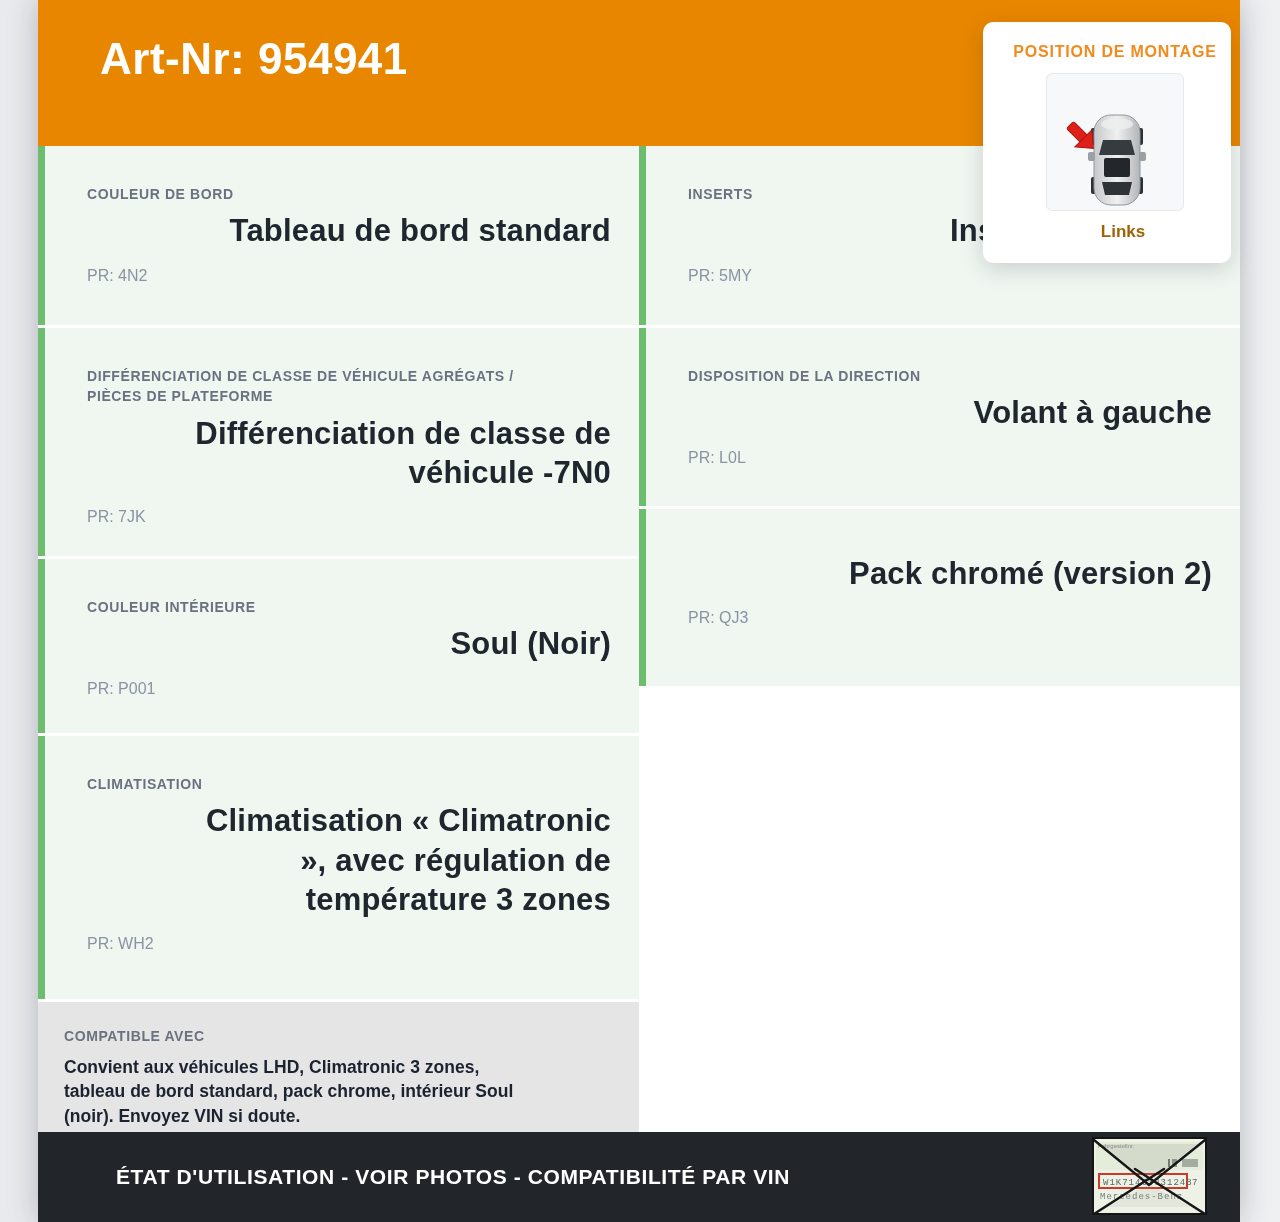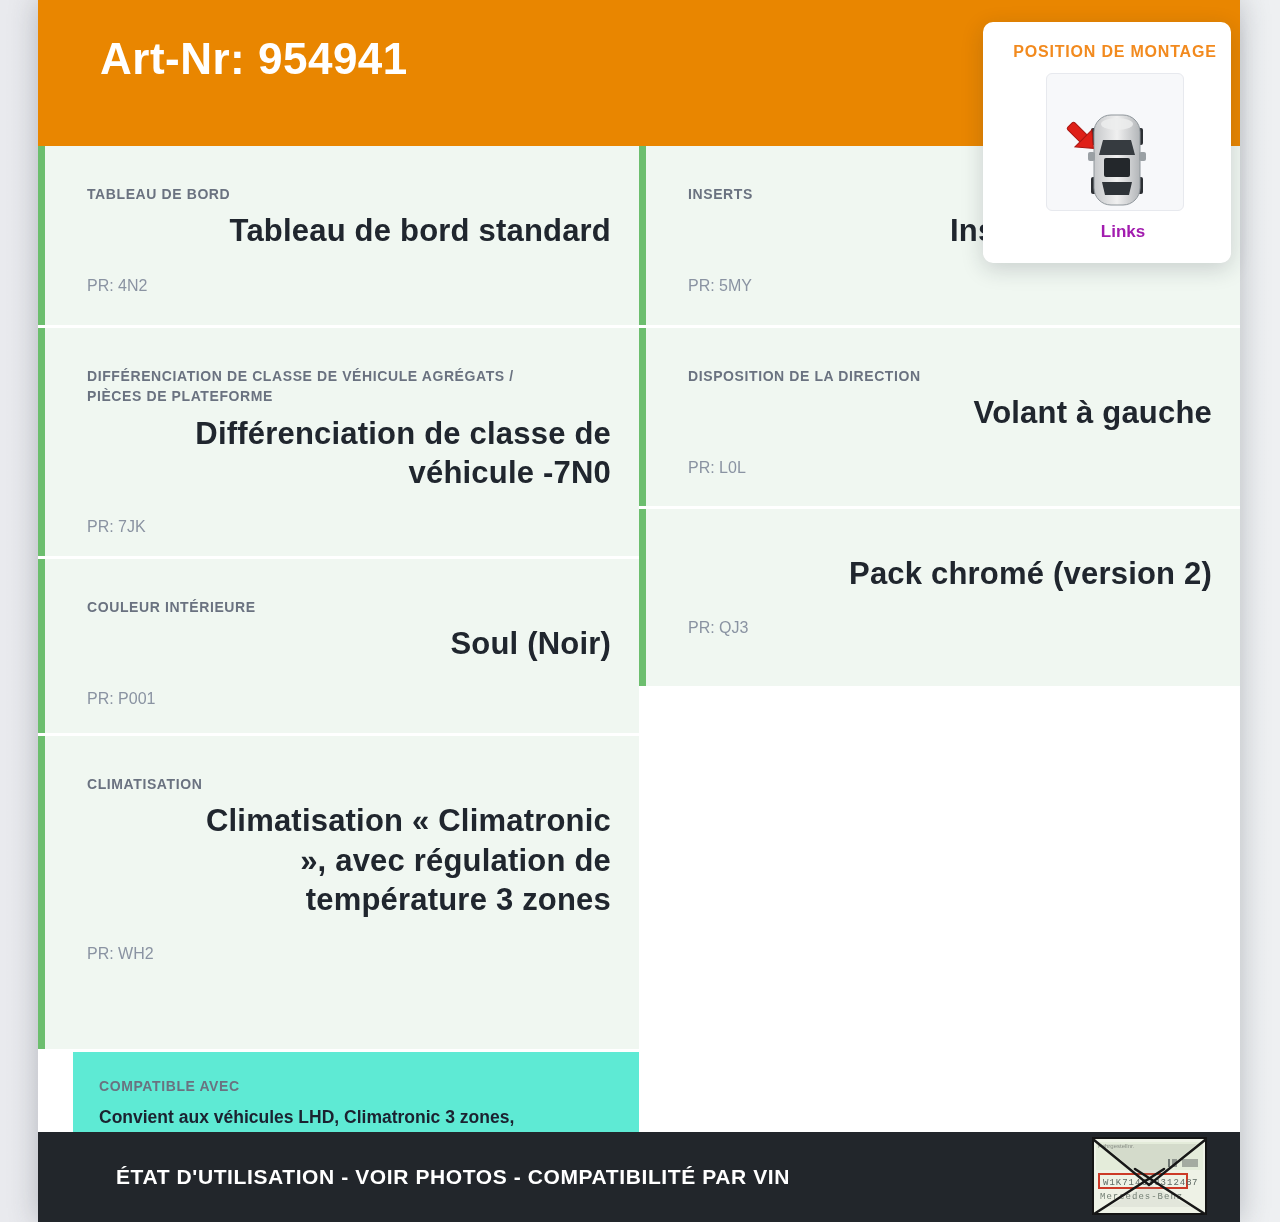--- a/index.html
+++ b/index.html
@@ -24,85 +24,85 @@
     color:#ffffff;letter-spacing:.5px;
   }
   .content{position:relative;height:1014px;background:#ffffff;}
   .col{position:absolute;top:0;width:601px;}
   .col-left{left:0;}
   .col-right{left:601px;}
   .card{
     background:var(--card_bg);border-left:7px solid var(--accent_green);
     margin-bottom:3px;padding:38px 28px 0 42px;
   }
-  .card.plain{background:#5eead4;border-left:none;padding:24px 28px 0 26px;margin-bottom:0;margin-left:35px;}
+  .card.plain{background:#e5e5e5;border-left:none;padding:24px 28px 0 26px;margin-bottom:0;}
   .card-label{
     font-size:14px;font-weight:bold;color:var(--label_gray);
     letter-spacing:.6px;line-height:1.45;white-space:pre-line;max-width:520px;
   }
   .card-value{
     margin:7px 0 0;font-size:31px;font-weight:bold;color:var(--heading_dark);
     line-height:1.27;letter-spacing:.2px;white-space:pre-line;text-align:right;
   }
-  .card-pr{margin-top:26px;font-size:16px;color:var(--pr_gray);}
+  .card-pr{margin-top:16px;font-size:16px;color:var(--pr_gray);}
   .compat-text{
     margin-top:9px;font-size:17.5px;font-weight:bold;color:#1B2230;
     line-height:1.38;white-space:pre-line;
   }
   .position-card{
     position:absolute;left:945px;top:22px;width:248px;height:241px;z-index:5;
     background:#ffffff;border-radius:10px;box-shadow:0 6px 22px rgba(30,35,50,.18);
     text-align:center;
     padding-left:16px;
   }
   .position-title{margin-top:21px;font-size:16px;font-weight:bold;
     color:var(--position_orange);letter-spacing:.8px;}
   .position-box{
     width:138px;height:138px;margin:12px auto 0;background:#f7f8fa;
     border:1px solid #e7e9ee;border-radius:6px;position:relative;overflow:hidden;
   }
   .position-box svg{position:absolute;left:0;top:0;}
-  .position-caption{margin-top:11px;font-size:17px;font-weight:bold;color:#a21caf;margin-left:16px;}
+  .position-caption{margin-top:11px;font-size:17px;font-weight:bold;color:#a16207;margin-left:16px;}
   .footer{position:absolute;left:0;top:1132px;width:1202px;height:90px;background:var(--footer_bg);}
   .footer-text{
     line-height:90px;padding-left:78px;font-size:21px;font-weight:bold;
     color:#ffffff;letter-spacing:.6px;white-space:nowrap;
   }
   .vin-thumb{position:absolute;right:33px;top:5px;width:115px;height:78px;}
 </style>
 </head>
 <body>
 
 <div class="container">
 
   <div class="header">
     <h1>Art-Nr: 954941</h1>
   </div>
 
   <div class="content">
 
     <div class="col col-left">
       <section class="card" style="height:179px">
-        <div class="card-label">TABLEAU DE BORD</div>
+        <div class="card-label">COULEUR DE BORD</div>
         <h2 class="card-value">Tableau de bord standard</h2>
         <div class="card-pr">PR: 4N2</div>
       </section>
       <section class="card" style="height:228px">
         <div class="card-label">DIFFÉRENCIATION DE CLASSE DE VÉHICULE AGRÉGATS /
 PIÈCES DE PLATEFORME</div>
         <h2 class="card-value">Différenciation de classe de
 véhicule -7N0</h2>
         <div class="card-pr">PR: 7JK</div>
       </section>
       <section class="card" style="height:174px">
         <div class="card-label">COULEUR INTÉRIEURE</div>
         <h2 class="card-value">Soul (Noir)</h2>
         <div class="card-pr">PR: P001</div>
       </section>
-      <section class="card" style="height:313px">
+      <section class="card" style="height:263px">
         <div class="card-label">CLIMATISATION</div>
         <h2 class="card-value">Climatisation « Climatronic
 », avec régulation de
 température 3 zones</h2>
         <div class="card-pr">PR: WH2</div>
       </section>
       <section class="card plain" style="height:144px">
         <div class="card-label">COMPATIBLE AVEC</div>
         <div class="compat-text">Convient aux véhicules LHD, Climatronic 3 zones,
 tableau de bord standard, pack chrome, intérieur Soul

